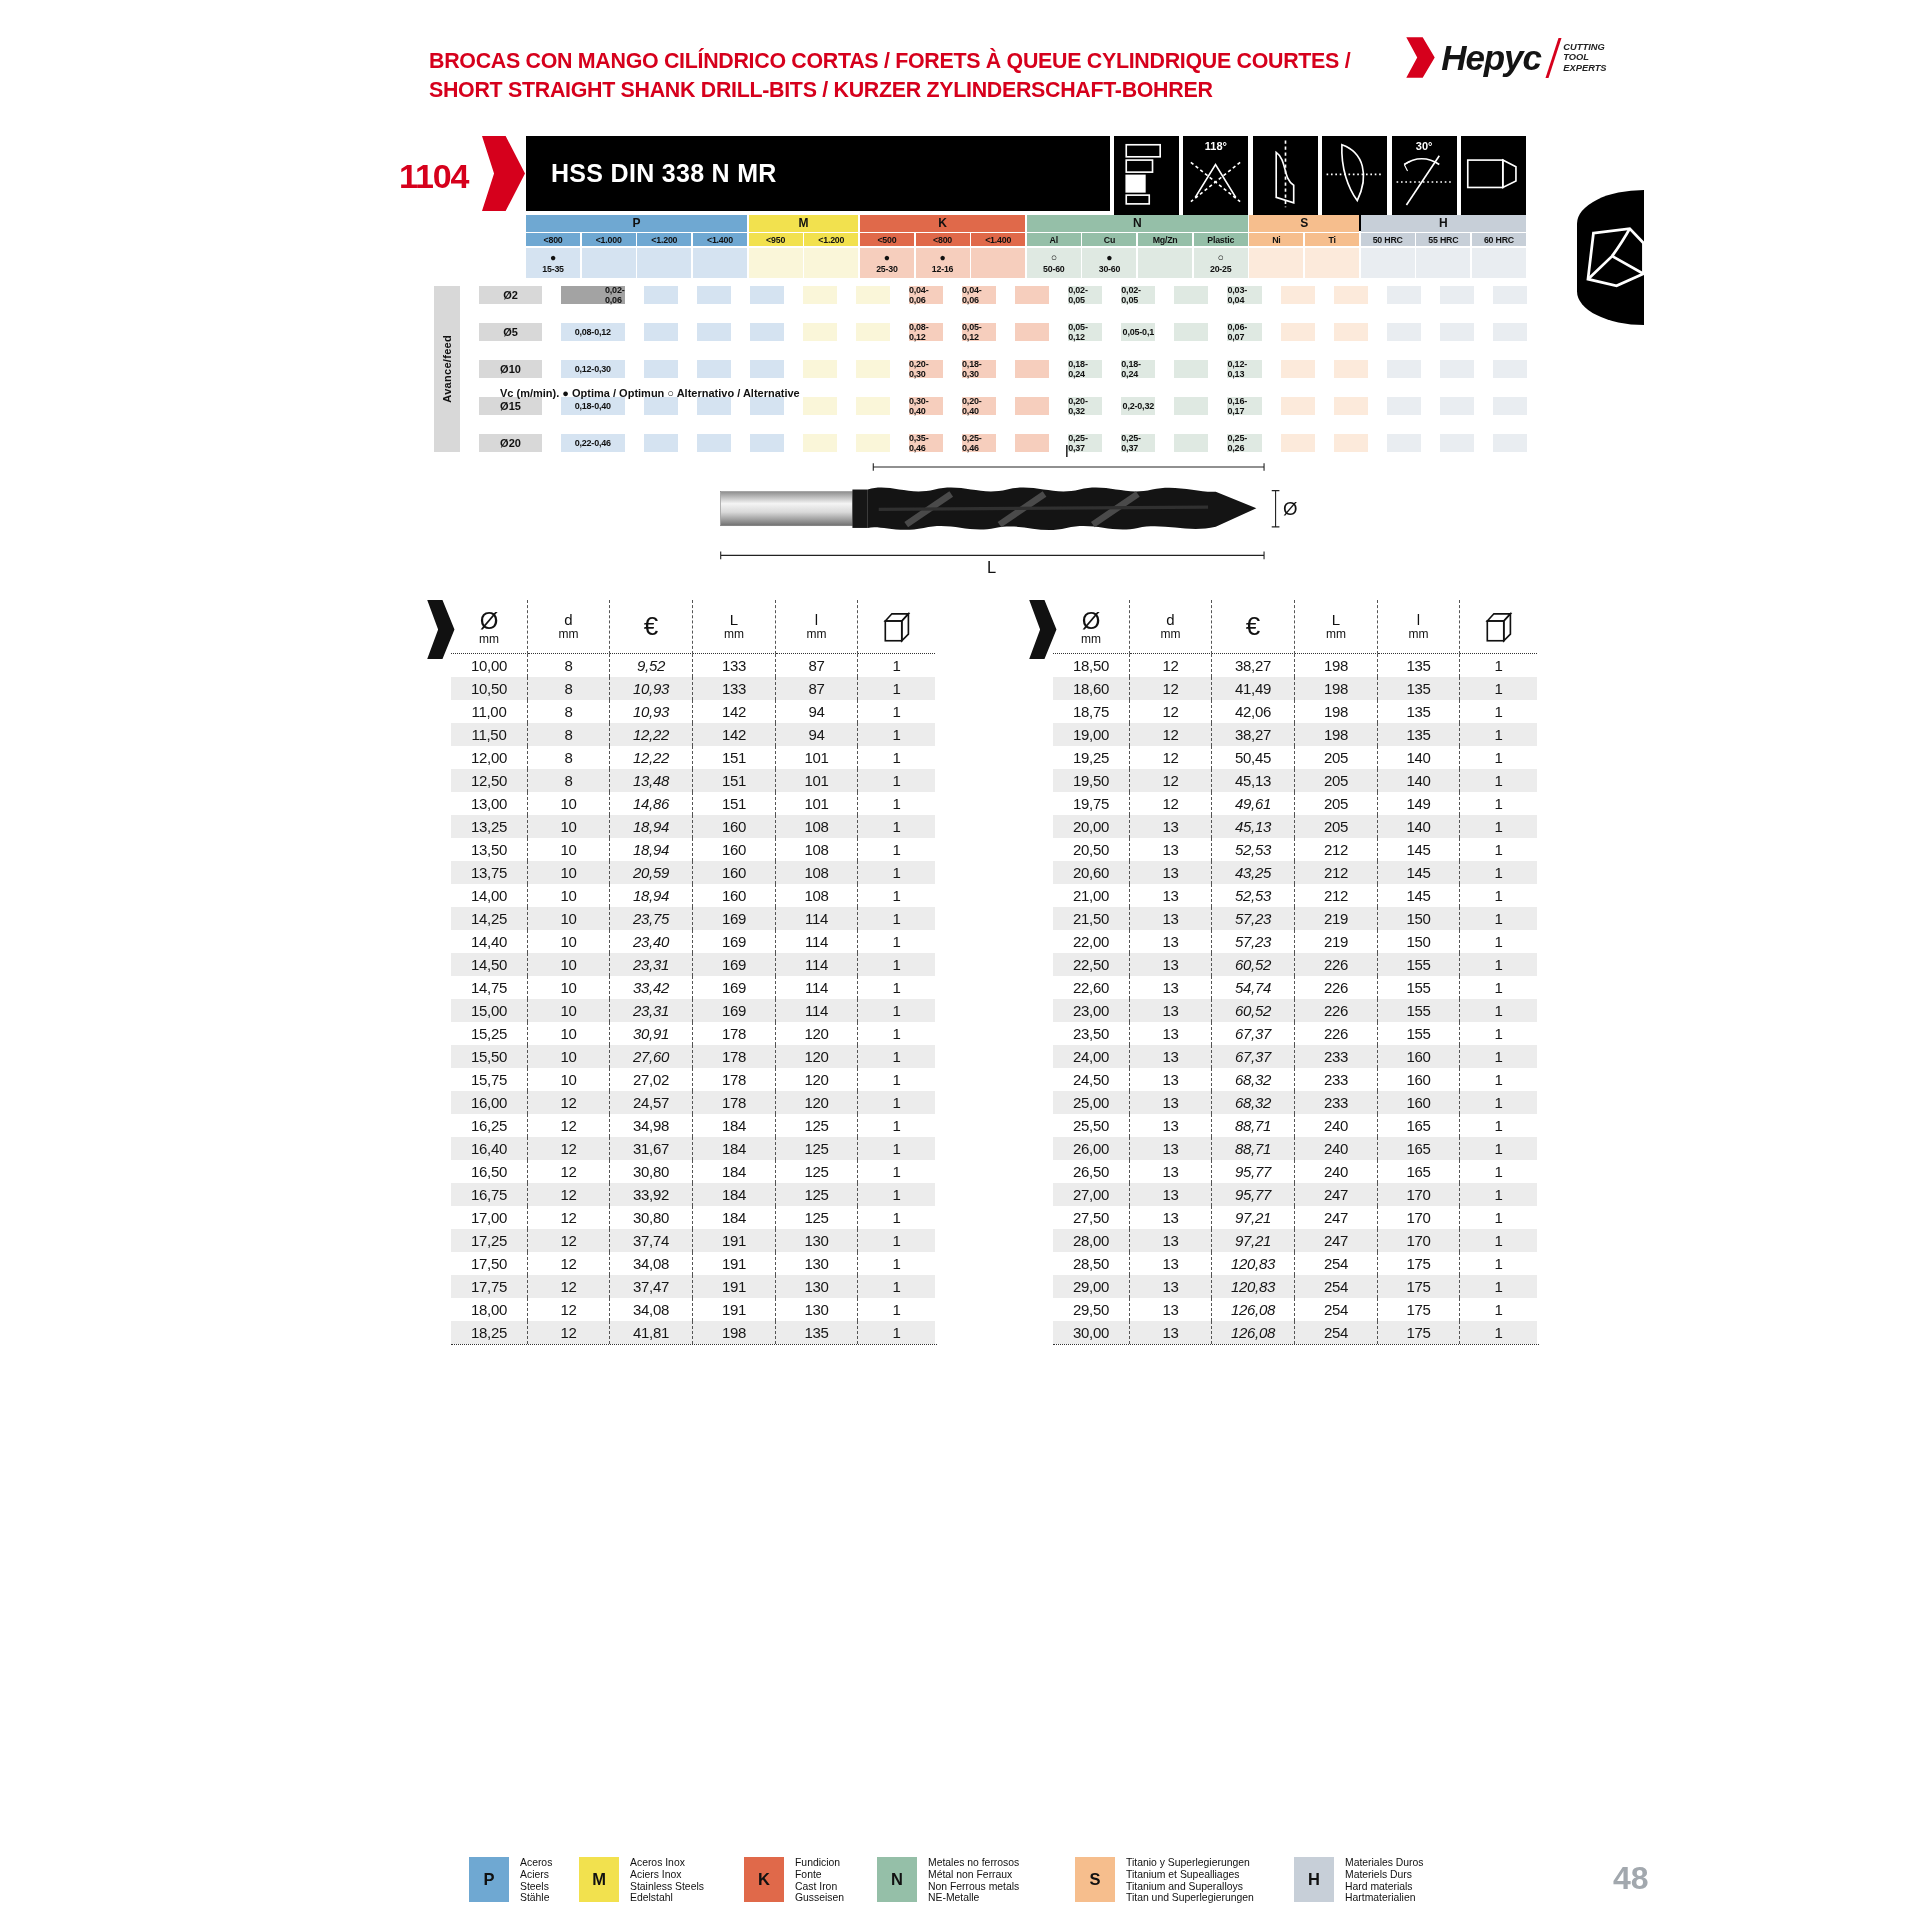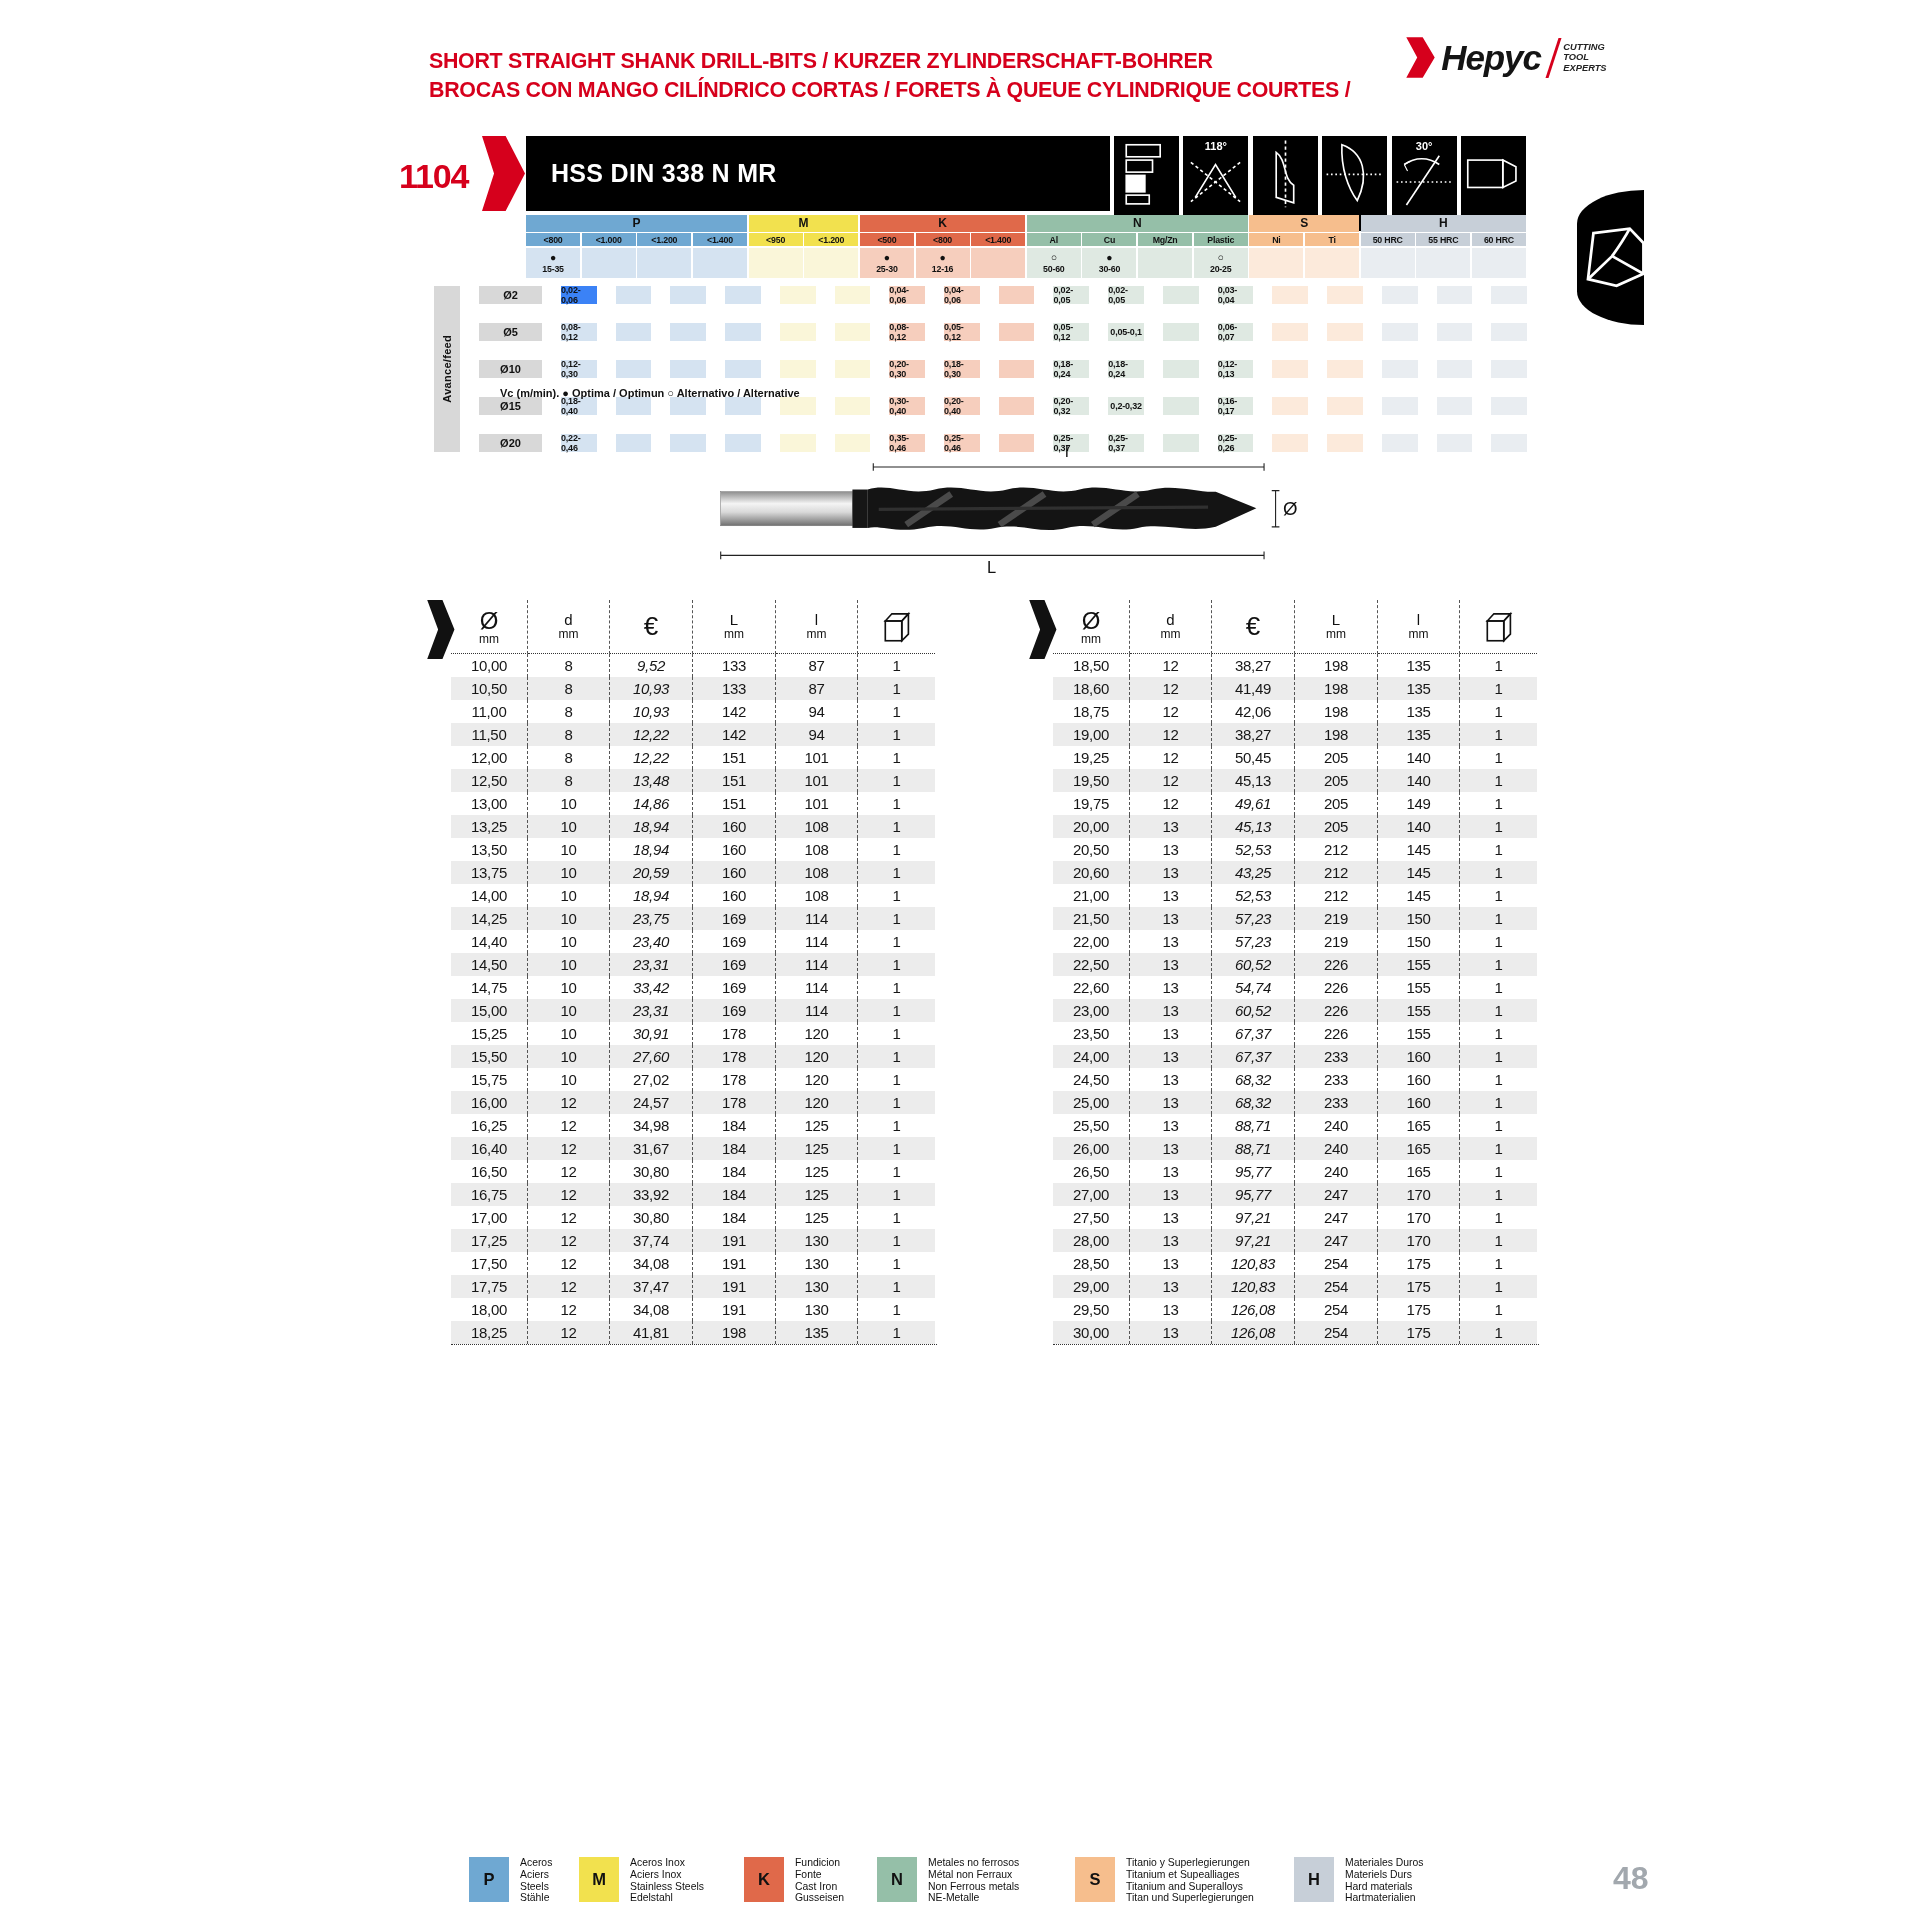--- a/index.html
+++ b/index.html
@@ -72,22 +72,22 @@
   
   .sidetab{position:absolute;left:1577px;top:190px;width:67px;height:135px;background:#000;
     border-radius:135px 0 0 135px / 68px 0 0 68px;}
 </style>
 </head>
 <body>
 
 <div class="page">
 
   <div class="title">
+    <div>BROCAS CON MANGO CILÍNDRICO CORTAS / FORETS À QUEUE CYLINDRIQUE COURTES /</div>
     <div>SHORT STRAIGHT SHANK DRILL-BITS / KURZER ZYLINDERSCHAFT-BOHRER</div>
-    <div>BROCAS CON MANGO CILÍNDRICO CORTAS / FORETS À QUEUE CYLINDRIQUE COURTES /</div>
   </div>
 
   <div class="logo">
     <svg width="35" height="41" viewBox="0 0 64 74">
       <polygon points="6,0 36,0 58,37 36,74 6,74 26,37" fill="#D6001C"></polygon>
     </svg>
     <div class="logo-text">Hepyc</div>
     <div class="logo-slash"></div>
     <div class="logo-tag">
       <div>CUTTING</div>
@@ -223,21 +223,21 @@
       <div class="mt-vccell" style="background: rgb(252, 234, 219);"></div>
       <div class="mt-vccell" style="background: rgb(233, 237, 241);"></div>
       <div class="mt-vccell" style="background: rgb(233, 237, 241);"></div>
       <div class="mt-vccell" style="background: rgb(233, 237, 241);"></div>
     </div>
   <div id="mt-feed">
       <div class="feed-side">
         <span>Avance/feed</span>
       </div>
       <div class="feed-lab">Ø2</div>
-      <div class="feed-cell" style="background: #3b82f6;">0,02-0,06</div>
+      <div class="feed-cell" style="background: #a3a3a3; padding-left: 44px;">0,02-0,06</div>
       <div class="feed-cell" style="background: rgb(213, 227, 241);"></div>
       <div class="feed-cell" style="background: rgb(213, 227, 241);"></div>
       <div class="feed-cell" style="background: rgb(213, 227, 241);"></div>
       <div class="feed-cell" style="background: rgb(250, 246, 217);"></div>
       <div class="feed-cell" style="background: rgb(250, 246, 217);"></div>
       <div class="feed-cell" style="background: rgb(246, 206, 189);">0,04-0,06</div>
       <div class="feed-cell" style="background: rgb(246, 206, 189);">0,04-0,06</div>
       <div class="feed-cell" style="background: rgb(246, 206, 189);"></div>
       <div class="feed-cell" style="background: rgb(223, 233, 226);">0,02-0,05</div>
       <div class="feed-cell" style="background: rgb(223, 233, 226);">0,02-0,05</div>

